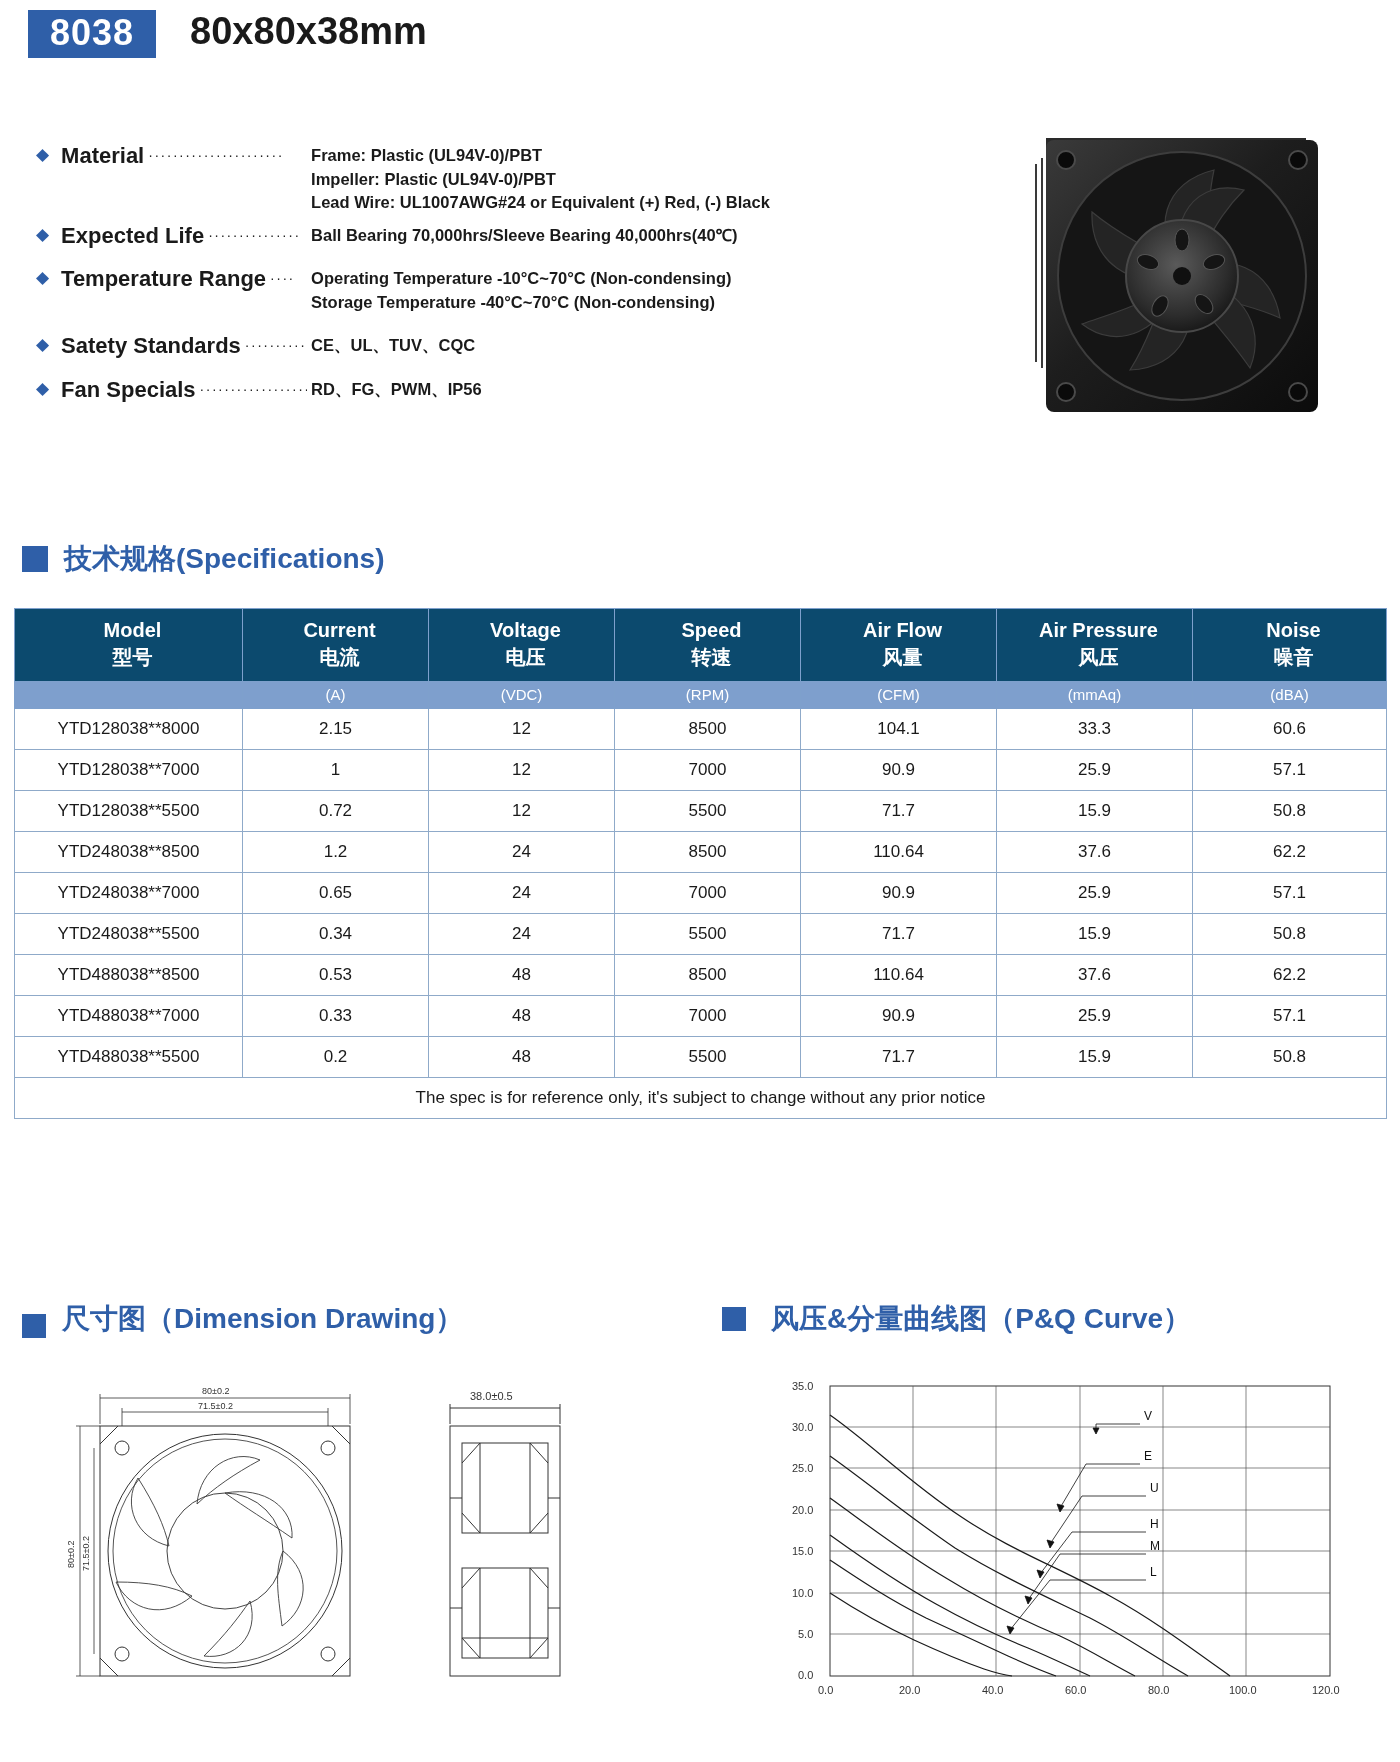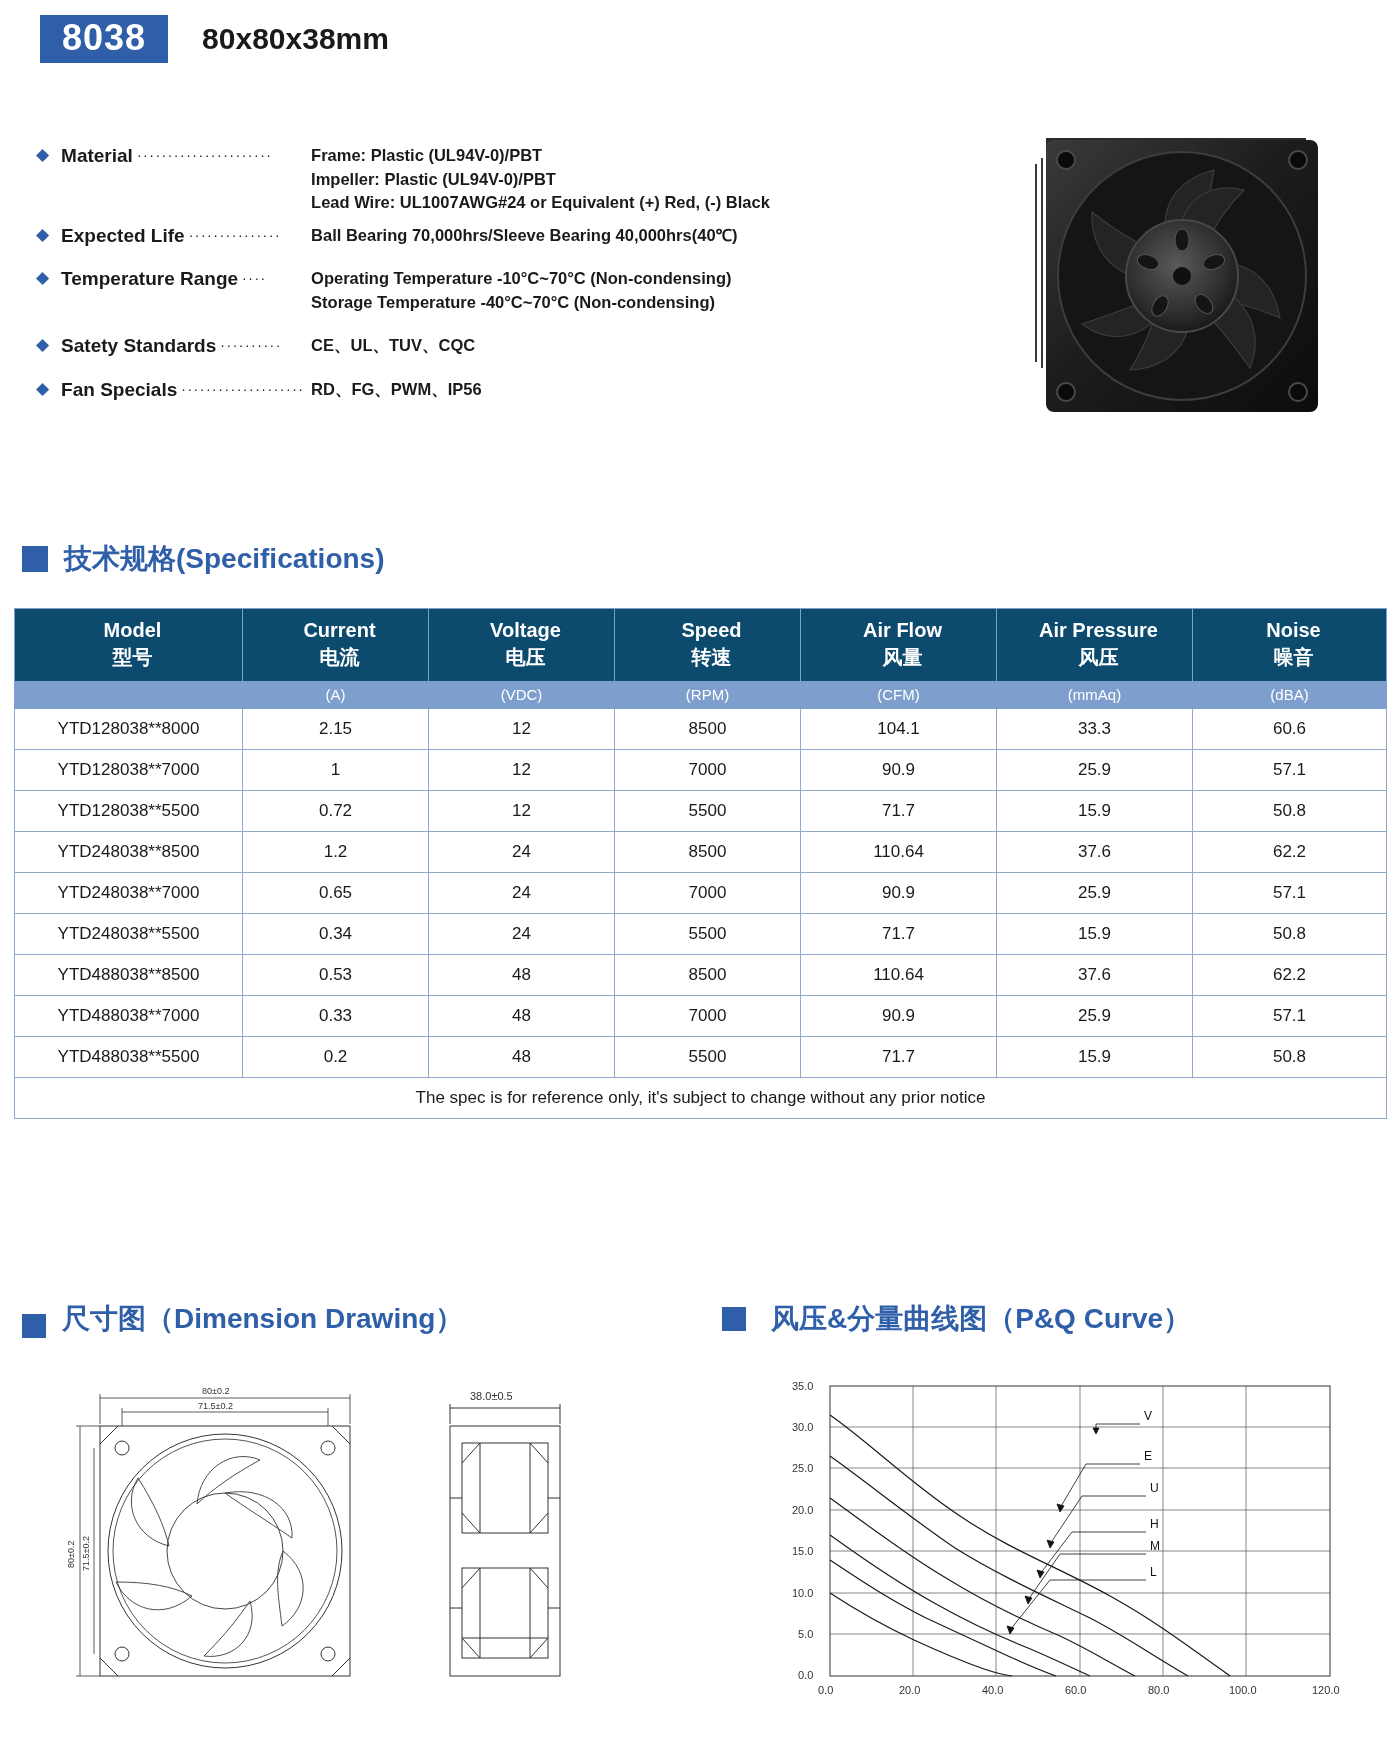--- a/index.html
+++ b/index.html
@@ -19,37 +19,37 @@
     position: relative;
     width: 1400px;
     height: 1762px;
     padding: 0;
     box-sizing: border-box;
   }
 
   
   .header {
     display: flex;
-    align-items: center;
-    padding: 10px 0 0 40px;
+    align-items: flex-start;
+    padding: 10px 0 0 28px;
     height: 58px;
   }
   .header-badge {
     background: #2f5fa8;
     color: #ffffff;
     font-size: 36px;
     font-weight: bold;
     letter-spacing: 1px;
     padding: 4px 22px 6px 22px;
     line-height: 1.05;
     font-family: "Liberation Sans", sans-serif;
   }
   .header-dim {
     margin-left: 34px;
-    font-size: 30px;
+    font-size: 38px;
     font-weight: bold;
     color: #1a1a1a;
     letter-spacing: 0px;
   }
 
   
   .section-head {
     display: flex;
     align-items: center;
     gap: 16px;
@@ -85,21 +85,21 @@
     margin-bottom: 9px;
   }
   .diamond {
     color: #2f5fa8;
     font-size: 17px;
     line-height: 22px;
     margin-right: 12px;
     flex: 0 0 auto;
   }
   .spec-label {
-    font-size: 19px;
+    font-size: 22px;
     font-weight: bold;
     white-space: nowrap;
     line-height: 23px;
     flex: 0 0 auto;
   }
   .dots {
     flex: 1 1 auto;
     overflow: hidden;
     white-space: nowrap;
     letter-spacing: 1.5px;

